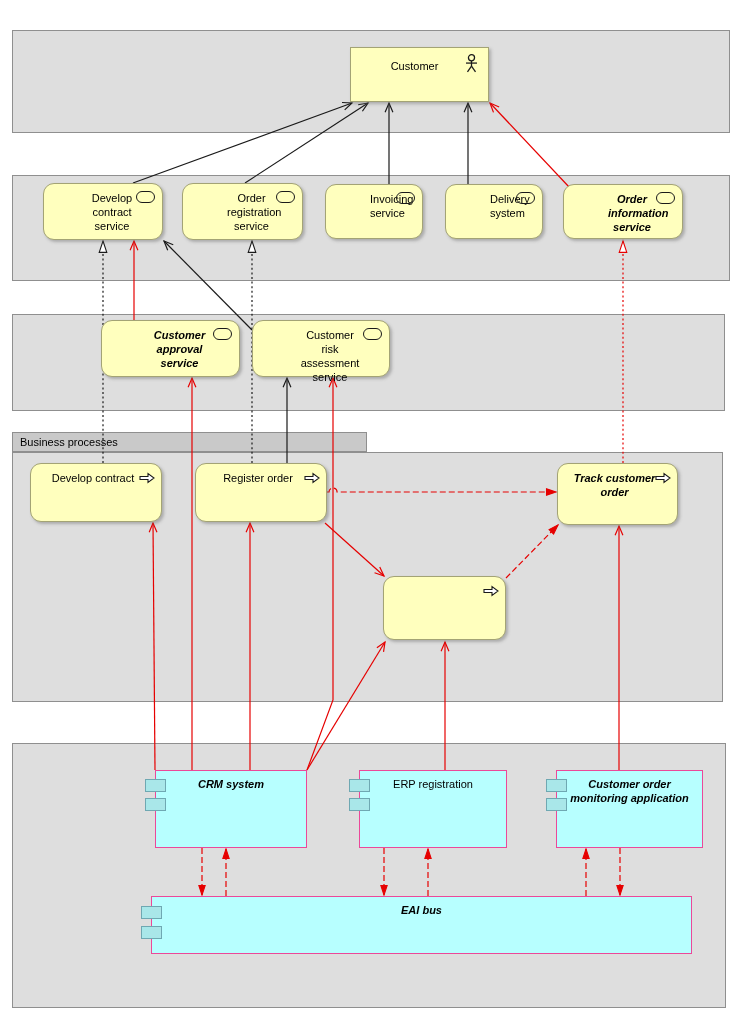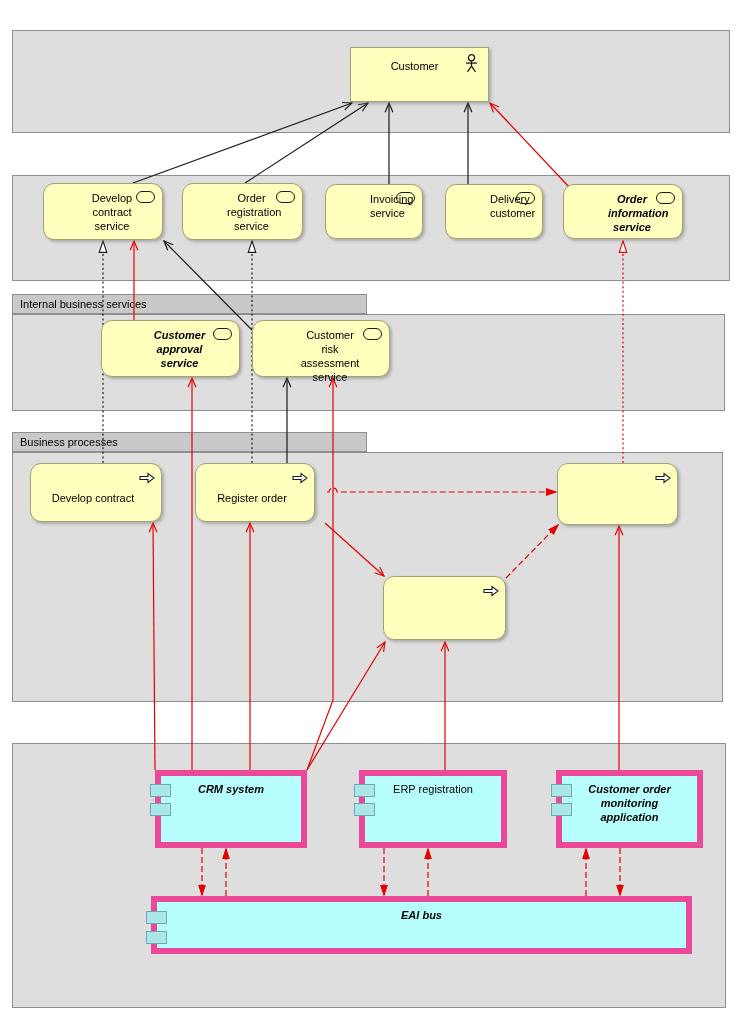--- a/index.html
+++ b/index.html
@@ -5,44 +5,43 @@
   html,body{margin:0;padding:0;background:#ffffff;}
   #canvas{position:relative;width:740px;height:1019px;background:#ffffff;
           font-family:"Liberation Sans",sans-serif;overflow:hidden;}
   .btab{position:absolute;background:#c9c9c9;border:1px solid #8f8f8f;z-index:0;
         box-sizing:border-box;font-size:11px;color:#000;padding:3px 0 0 7px;}
   .bbody{position:absolute;background:#dedede;border:1px solid #8f8f8f;z-index:0;box-sizing:border-box;}
   #connector-svg{position:absolute;left:0;top:0;z-index:1;}
   .node{position:absolute;box-sizing:border-box;z-index:2;font-size:11px;color:#000;text-align:center;}
   .yellow{background:#ffffbe;border:1px solid #a3a375;box-shadow:2px 2px 3px rgba(110,110,110,0.45);}
   .rounded{border-radius:11px;}
-  .cyan{background:#b7ffff;border:6px solid #ec4899;}
+  .cyan{background:#b7ffff;border:1px solid #ec4899;}
   .bi{font-weight:bold;font-style:italic;}
   .lbl{white-space:pre-line;line-height:1.28;}
   .pad-actor{padding:11px 24px 0 14px;}
   .pad-svc{padding:7px 26px 0 9px;margin-left:35px;}
-  .pad-proc{padding:7px 16px 0 10px;margin-top:20px;}
+  .pad-proc{padding:7px 16px 0 10px;}
   .pad-app{padding:6px 10px 0 10px;}
   .svc-icon{position:absolute;top:7px;right:7px;width:17px;height:10px;
             border:1.5px solid #1a1a1a;border-radius:6px;background:transparent;}
   .proc-icon{position:absolute;top:8px;right:6px;}
   .actor-icon{position:absolute;top:6px;right:9px;}
   .ctab{position:absolute;left:-11px;width:21px;height:13px;background:#a9e7e9;
         border:1px solid #6fa8b2;box-sizing:border-box;z-index:3;}
 </style>
 </head>
 <body>
 
 <div id="canvas">
 
   <div class="bbody" style="left:12px;top:30px;width:718px;height:103px"></div>
 
   <div class="bbody" style="left:12px;top:175px;width:718px;height:106px"></div>
 
-  <div class="btab" style="left:12px;top:294px;width:355px;height:20px"><span>Internal business services</span></div>
   <div class="bbody" style="left:12px;top:314px;width:713px;height:97px"></div>
 
   <div class="btab" style="left:12px;top:432px;width:355px;height:20px"><span>Business processes</span></div>
   <div class="bbody" style="left:12px;top:452px;width:711px;height:250px"></div>
 
   <div class="bbody" style="left:12px;top:743px;width:714px;height:265px"></div>
 
   <svg id="connector-svg" width="740" height="1019">
       <path d="M133,183 L352,103" stroke="#1a1a1a" fill="none" stroke-width="1.2"></path>
       <path d="M344.6847252340237,109.81811961601369 L352,103 L342.01237935479736,102.50257277163158" stroke="#1a1a1a" fill="none" stroke-width="1.2"></path>
@@ -126,21 +125,21 @@
 service</div>
   </div>
   <div class="node yellow rounded" style="left:325px;top:184px;width:98px;height:55px">
     <div class="svc-icon"></div>
     <div class="lbl pad-svc">Invoicing
 service</div>
   </div>
   <div class="node yellow rounded" style="left:445px;top:184px;width:98px;height:55px">
     <div class="svc-icon"></div>
     <div class="lbl pad-svc">Delivery
-customer</div>
+system</div>
   </div>
   <div class="node yellow rounded bi" style="left:563px;top:184px;width:120px;height:55px">
     <div class="svc-icon"></div>
     <div class="lbl pad-svc">Order
 information
 service</div>
   </div>
 
   <div class="node yellow rounded bi" style="left:101px;top:320px;width:139px;height:57px">
     <div class="svc-icon"></div>
@@ -153,30 +152,32 @@
 assessment
 service</div>
   </div>
 
   <div class="node yellow rounded" style="left:30px;top:463px;width:132px;height:59px">
     <svg class="proc-icon" width="16" height="12" viewBox="0 0 16 12">
       <path d="M1,4.5 H9 V1.5 L15,6 L9,10.5 V7.5 H1 Z" fill="#ffffff" stroke="#1a1a1a" stroke-width="1.1"></path>
     </svg>
     <div class="lbl pad-proc">Develop contract</div>
   </div>
-  <div class="node yellow rounded" style="left:195px;top:463px;width:120px;height:59px">
+  <div class="node yellow rounded" style="left:195px;top:463px;width:132px;height:59px">
     <svg class="proc-icon" width="16" height="12" viewBox="0 0 16 12">
       <path d="M1,4.5 H9 V1.5 L15,6 L9,10.5 V7.5 H1 Z" fill="#ffffff" stroke="#1a1a1a" stroke-width="1.1"></path>
     </svg>
     <div class="lbl pad-proc">Register order</div>
   </div>
   <div class="node yellow rounded bi" style="left:557px;top:463px;width:121px;height:62px">
     <svg class="proc-icon" width="16" height="12" viewBox="0 0 16 12">
       <path d="M1,4.5 H9 V1.5 L15,6 L9,10.5 V7.5 H1 Z" fill="#ffffff" stroke="#1a1a1a" stroke-width="1.1"></path>
     </svg>
+    <div class="lbl pad-proc">Track customer
+order</div>
   </div>
   <div class="node yellow rounded bi" style="left:383px;top:576px;width:123px;height:64px">
     <svg class="proc-icon" width="16" height="12" viewBox="0 0 16 12">
       <path d="M1,4.5 H9 V1.5 L15,6 L9,10.5 V7.5 H1 Z" fill="#ffffff" stroke="#1a1a1a" stroke-width="1.1"></path>
     </svg>
   </div>
 
   <div class="node cyan bi" style="left:155px;top:770px;width:152px;height:78px">
     <div class="ctab" style="top:8px"></div>
     <div class="ctab" style="top:27px"></div>

